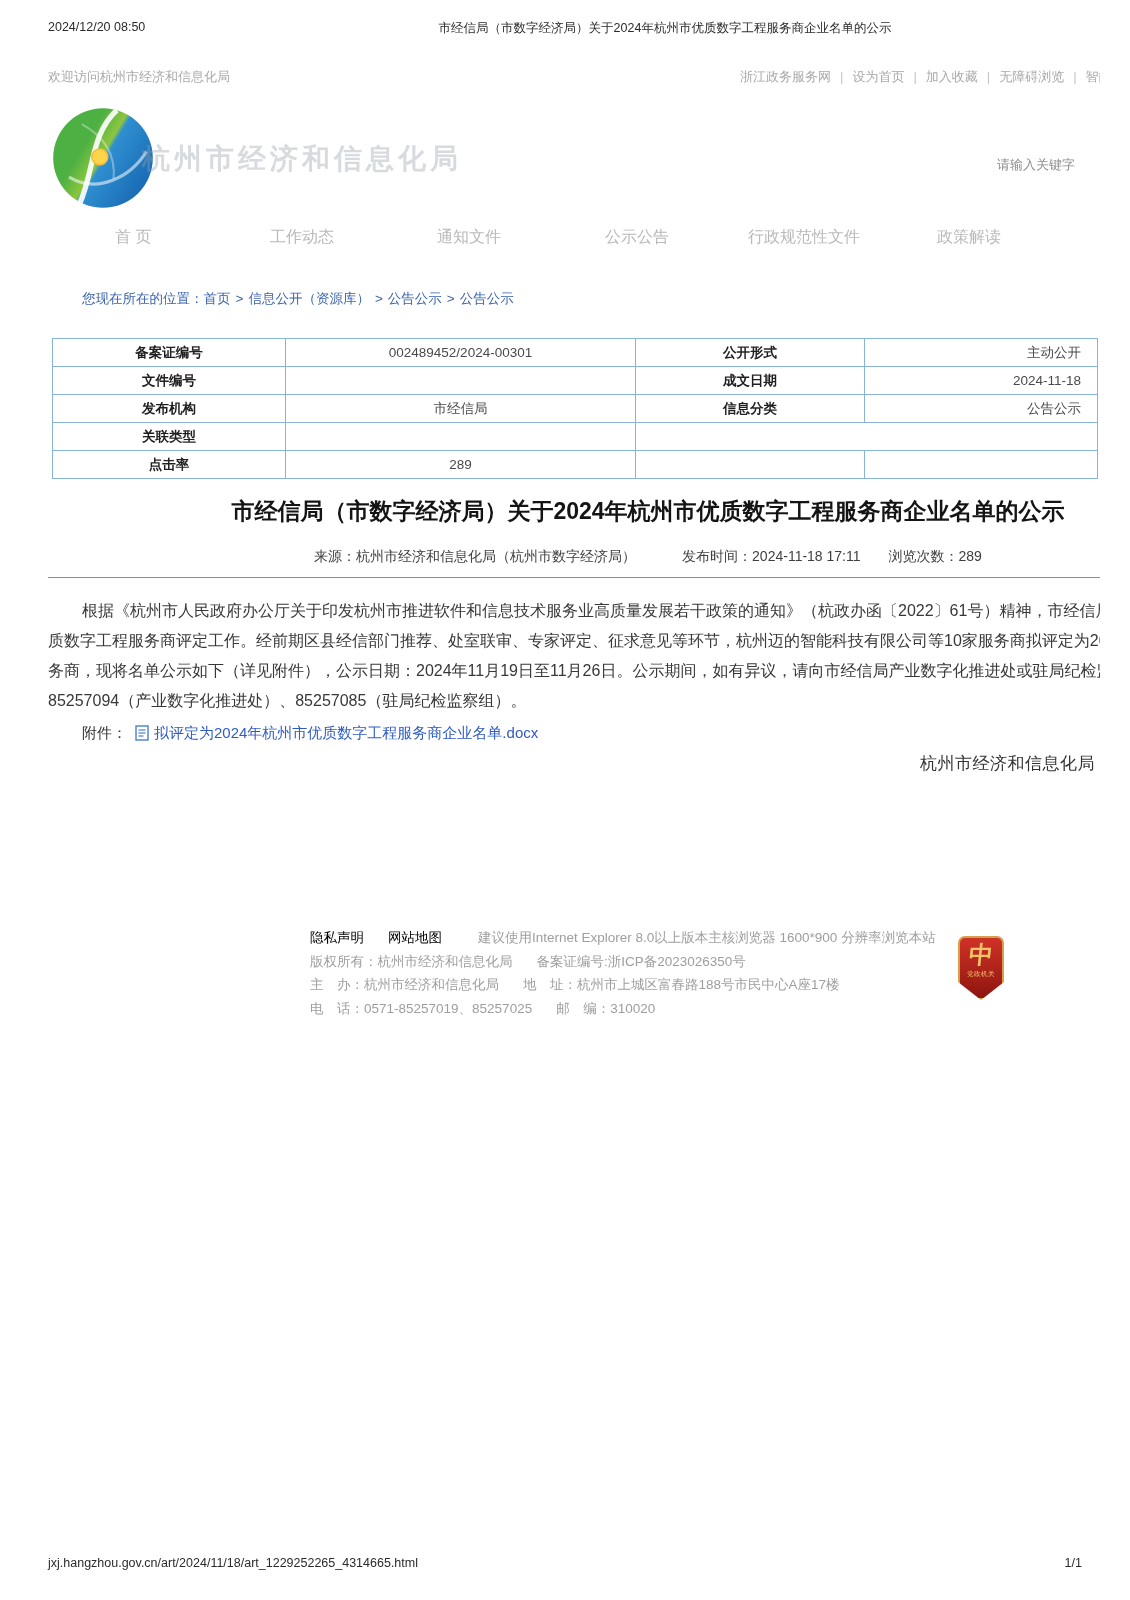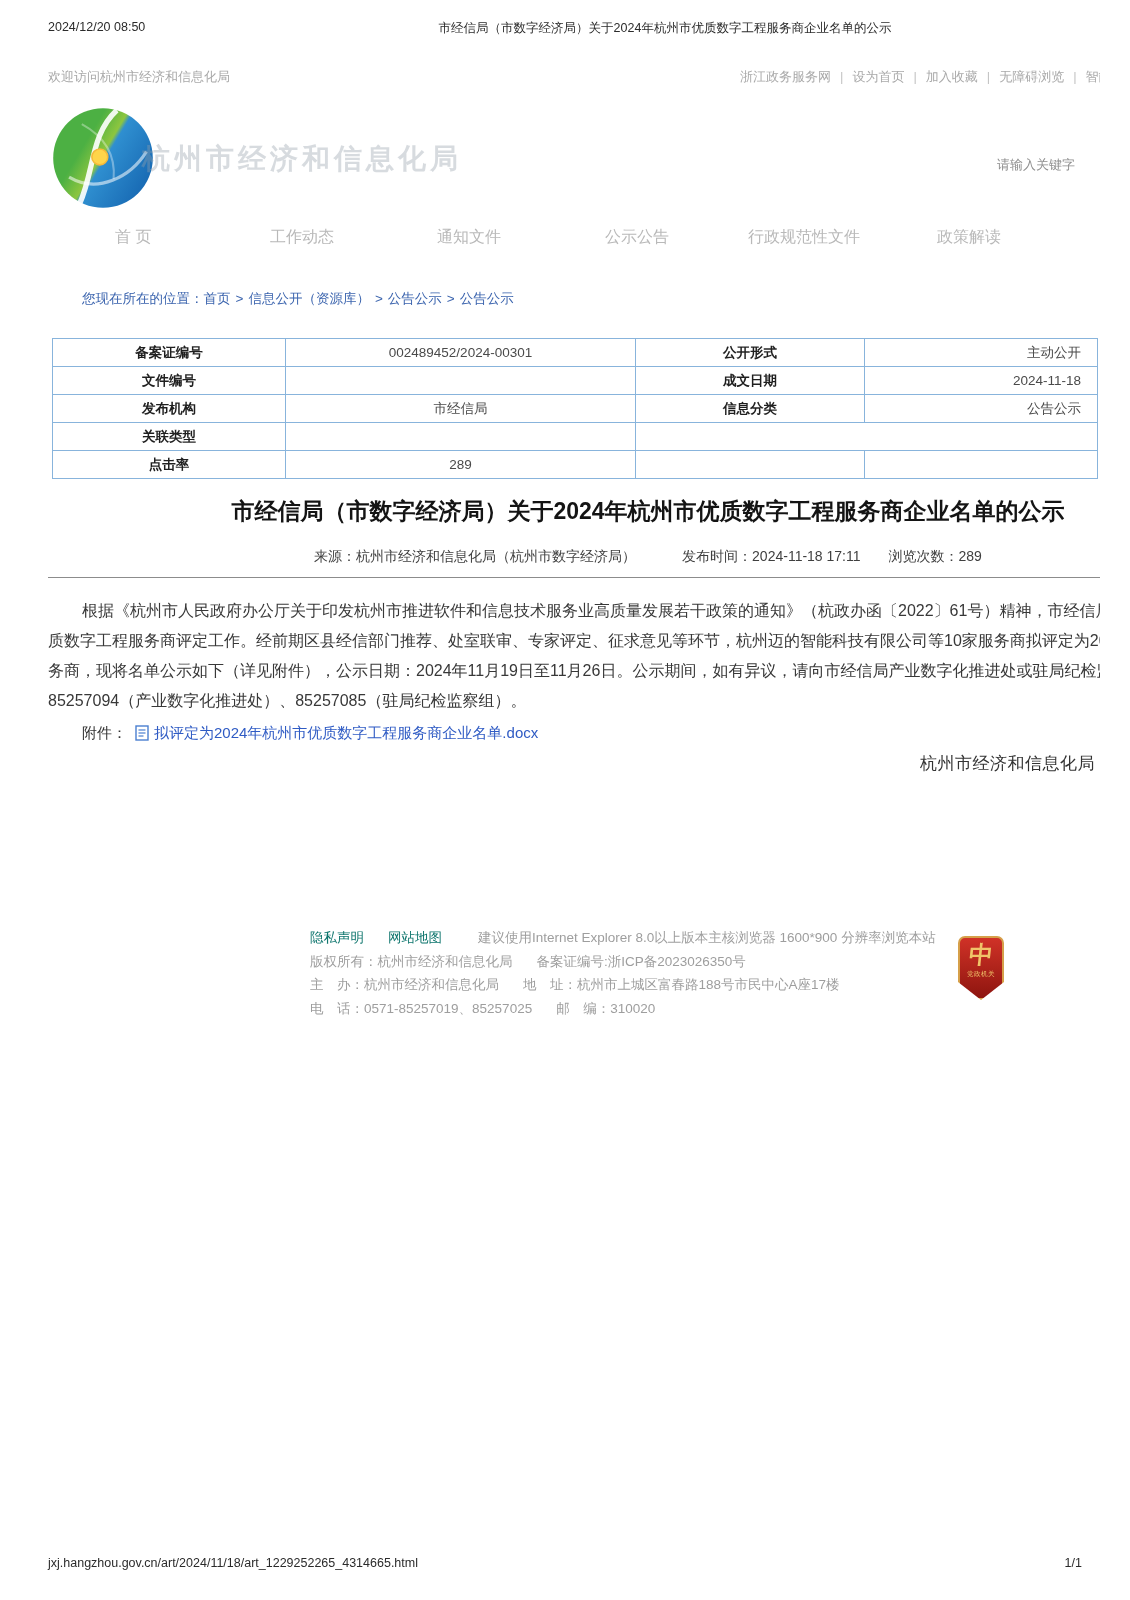--- a/index.html
+++ b/index.html
@@ -64,21 +64,21 @@
   .paragraph .pline.indent { text-indent:34px; }
 
   .attachment { position:absolute; top:724px; left:82px; font-size:15px; color:#333; white-space:nowrap; }
   .attachment .doc-ico { display:inline-block; vertical-align:-3px; margin:0 5px 0 8px; }
   .attachment a { color:#2f5bc4; text-decoration:none; cursor:pointer; }
 
   .signature { position:absolute; top:752px; left:920px; font-size:17px; color:#333; letter-spacing:0.5px; white-space:nowrap; }
 
   
   .site-footer { position:absolute; top:926px; left:310px; font-size:13.5px; color:#9e9e9e; line-height:23.5px; white-space:nowrap; }
-  .site-footer a { color:#0f766e; text-decoration:none; cursor:pointer; }
+  .site-footer a { color:#000000; text-decoration:none; cursor:pointer; }
   .site-footer .g24 { margin-right:24px; } .site-footer .g36 { margin-right:36px; }
   .police-ico { display:inline-block; width:15px; height:15px; border-radius:50%; vertical-align:-3px; margin:0 6px;
     background:radial-gradient(circle at 50% 45%, #f6d27a 0 22%, #d8252f 23% 62%, #e8b64c 63% 100%); }
 
   .gov-badge { position:absolute; top:936px; left:958px; width:46px; height:64px;
     background:linear-gradient(#d03227,#8e150f); border:2px solid #d6a04a;
     border-radius:7px 7px 0 0;
     clip-path:polygon(0 0,100% 0,100% 72%,50% 100%,0 72%); text-align:center; }
   .gov-badge .emblem { display:block; margin-top:4px; font-size:24px; line-height:26px; color:#f0c469; font-family:"Liberation Serif","DejaVu Serif",serif; font-weight:bold; transform:skewX(-6deg); }
   .gov-badge .badge-text { display:block; font-size:8px; transform:scale(0.82); color:#f0c469; letter-spacing:0.5px; }

